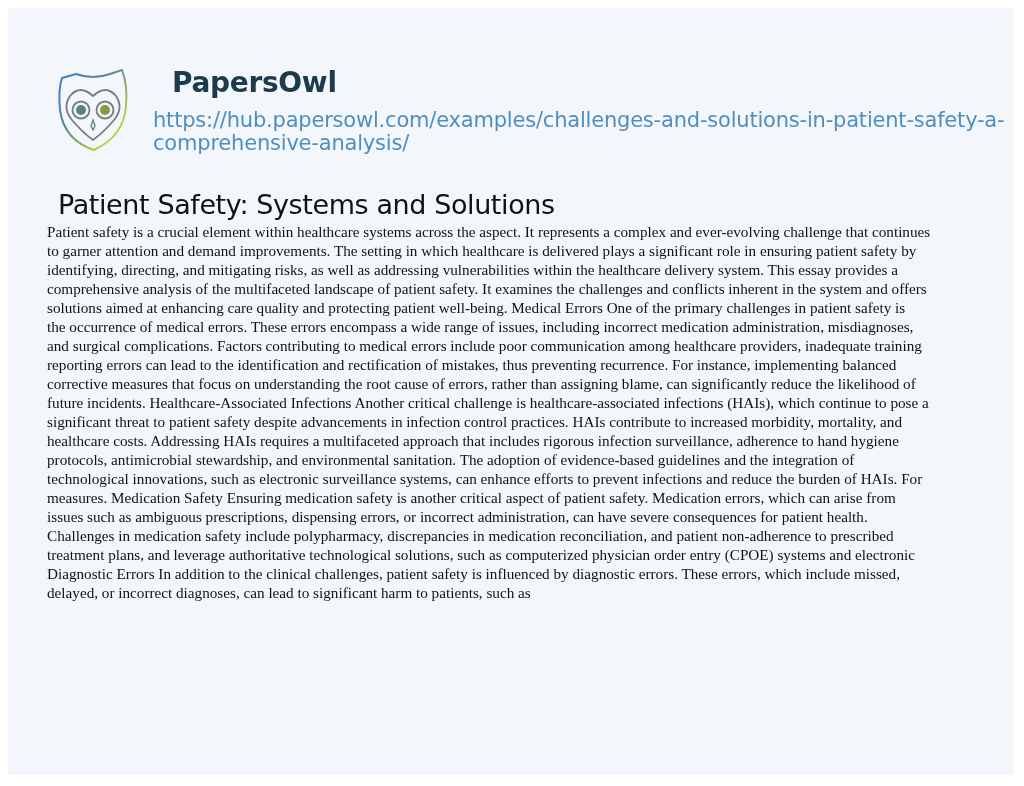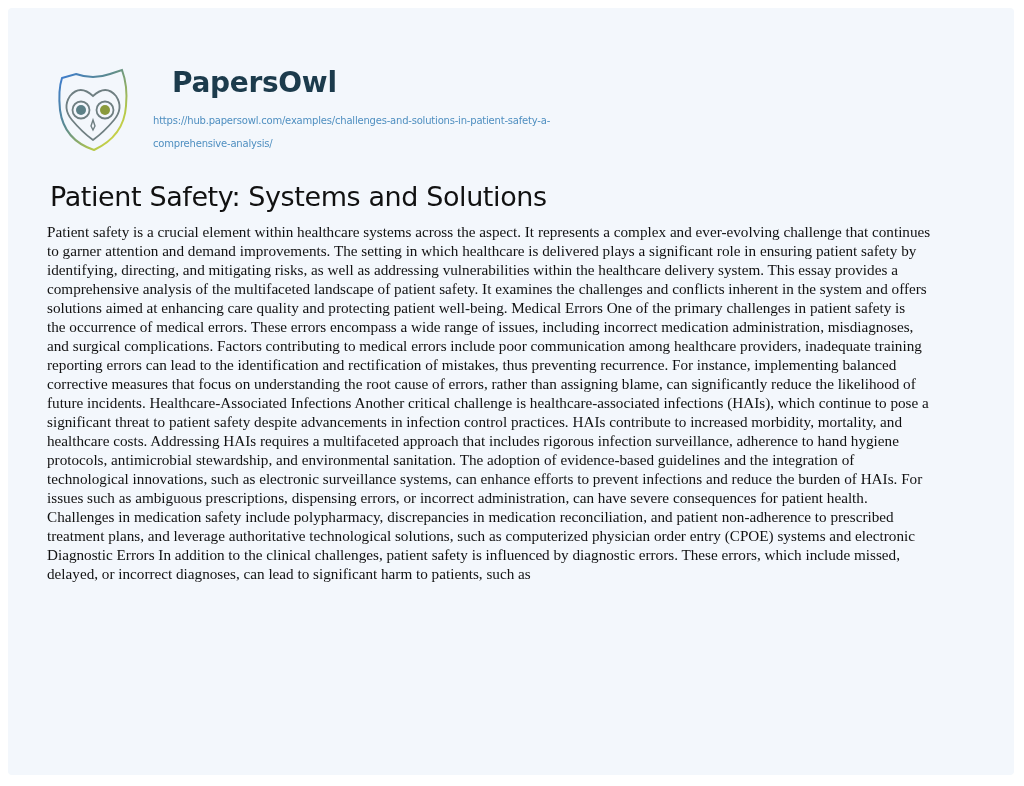--- a/index.html
+++ b/index.html
@@ -47,32 +47,32 @@
       color: #1c3b4c;
       line-height: 34px;
       margin-left: 20px;
     }
     .source-url {
       position: absolute;
       left: 145px;
       top: 101px;
       width: 720px;
       font-family: "DejaVu Sans", sans-serif;
-      font-size: 10px;
+      font-size: 21px;
       line-height: 23px;
       color: #4f8fc0;
       letter-spacing: -0.2px;
       text-decoration: none;
     }
     .source-url span { display: block; white-space: nowrap; }
     .doc-title {
       position: absolute;
       left: 38px;
       top: 167px;
-      margin: 4px;
+      margin: 12px;
       font-family: "DejaVu Sans", sans-serif;
       font-weight: normal;
       font-size: 27px;
       letter-spacing: -0.4px;
       color: #111111;
       line-height: 36px;
       white-space: nowrap;
     }
     .doc-body {
       position: absolute;
@@ -137,20 +137,21 @@
     <span class="line">solutions aimed at enhancing care quality and protecting patient well-being. Medical Errors One of the primary challenges in patient safety is</span>
     <span class="line">the occurrence of medical errors. These errors encompass a wide range of issues, including incorrect medication administration, misdiagnoses,</span>
     <span class="line">and surgical complications. Factors contributing to medical errors include poor communication among healthcare providers, inadequate training</span>
     <span class="line">reporting errors can lead to the identification and rectification of mistakes, thus preventing recurrence. For instance, implementing balanced</span>
     <span class="line">corrective measures that focus on understanding the root cause of errors, rather than assigning blame, can significantly reduce the likelihood of</span>
     <span class="line">future incidents. Healthcare-Associated Infections Another critical challenge is healthcare-associated infections (HAIs), which continue to pose a</span>
     <span class="line">significant threat to patient safety despite advancements in infection control practices. HAIs contribute to increased morbidity, mortality, and</span>
     <span class="line">healthcare costs. Addressing HAIs requires a multifaceted approach that includes rigorous infection surveillance, adherence to hand hygiene</span>
     <span class="line">protocols, antimicrobial stewardship, and environmental sanitation. The adoption of evidence-based guidelines and the integration of</span>
     <span class="line">technological innovations, such as electronic surveillance systems, can enhance efforts to prevent infections and reduce the burden of HAIs. For</span>
+    <span class="line">measures. Medication Safety Ensuring medication safety is another critical aspect of patient safety. Medication errors, which can arise from</span>
     <span class="line">issues such as ambiguous prescriptions, dispensing errors, or incorrect administration, can have severe consequences for patient health.</span>
     <span class="line">Challenges in medication safety include polypharmacy, discrepancies in medication reconciliation, and patient non-adherence to prescribed</span>
     <span class="line">treatment plans, and leverage authoritative technological solutions, such as computerized physician order entry (CPOE) systems and electronic</span>
     <span class="line">Diagnostic Errors In addition to the clinical challenges, patient safety is influenced by diagnostic errors. These errors, which include missed,</span>
     <span class="line">delayed, or incorrect diagnoses, can lead to significant harm to patients, such as</span>
   </div>
 
 </div>
 
 </body></html>

